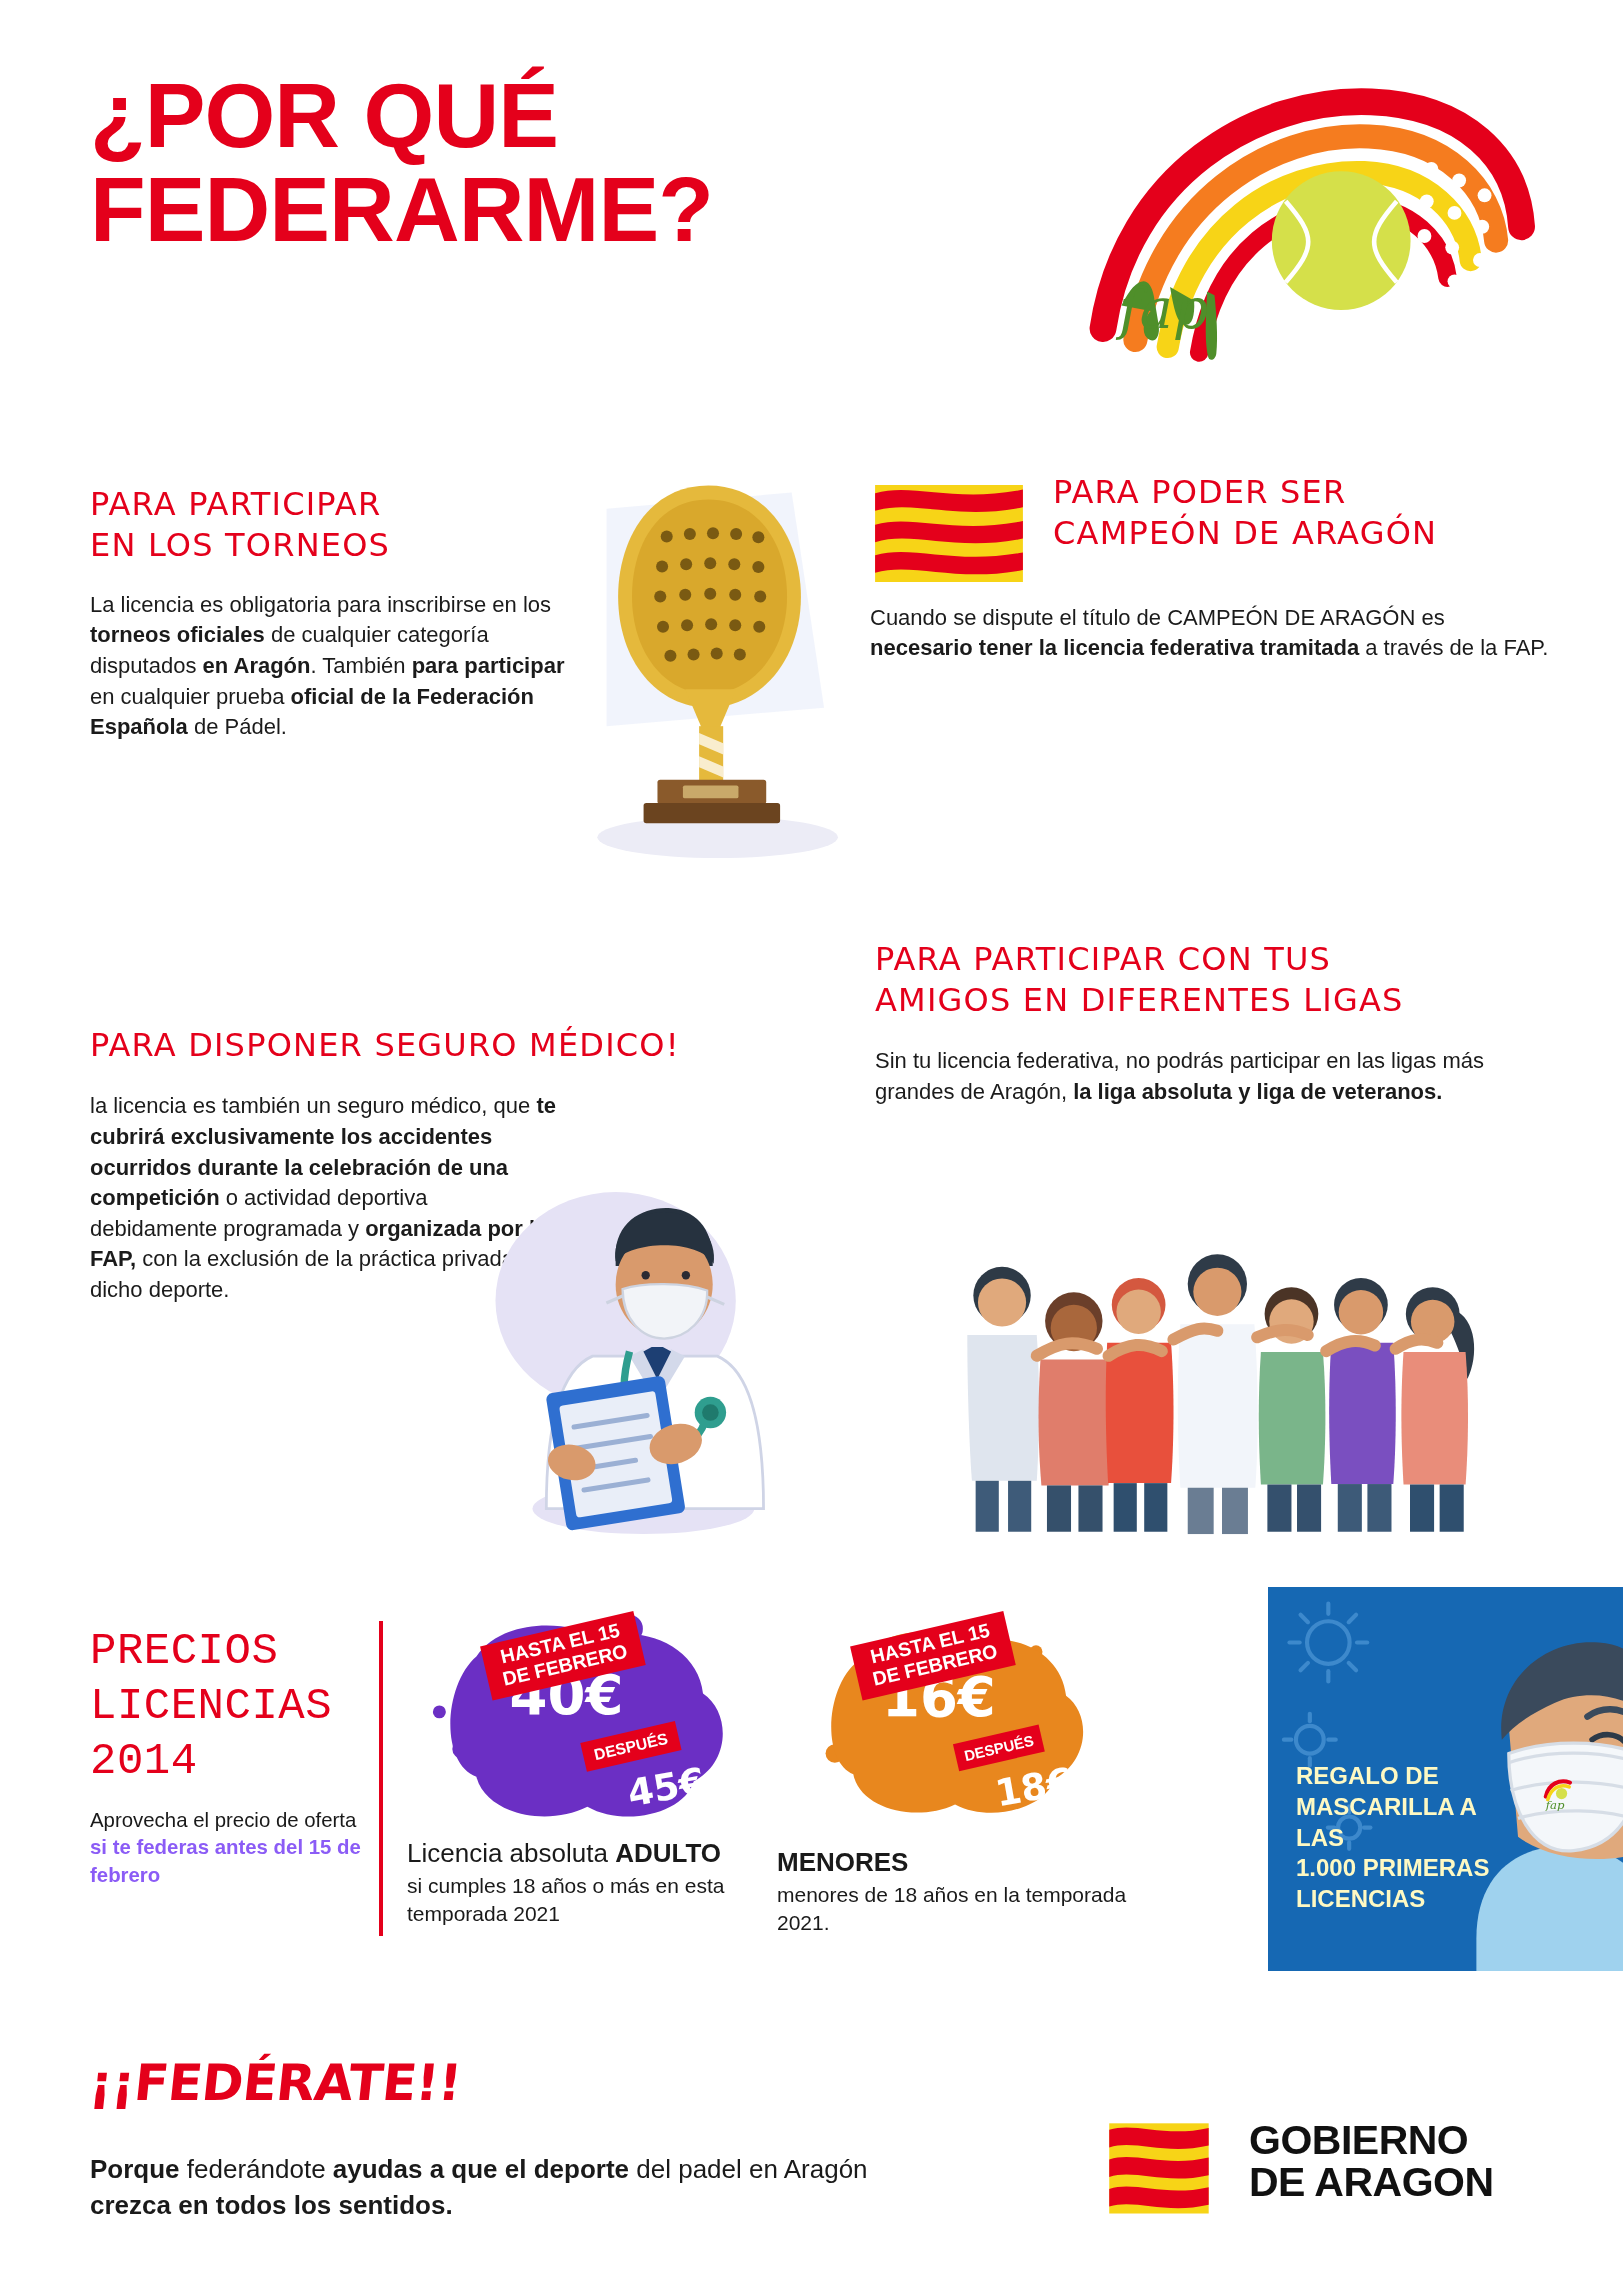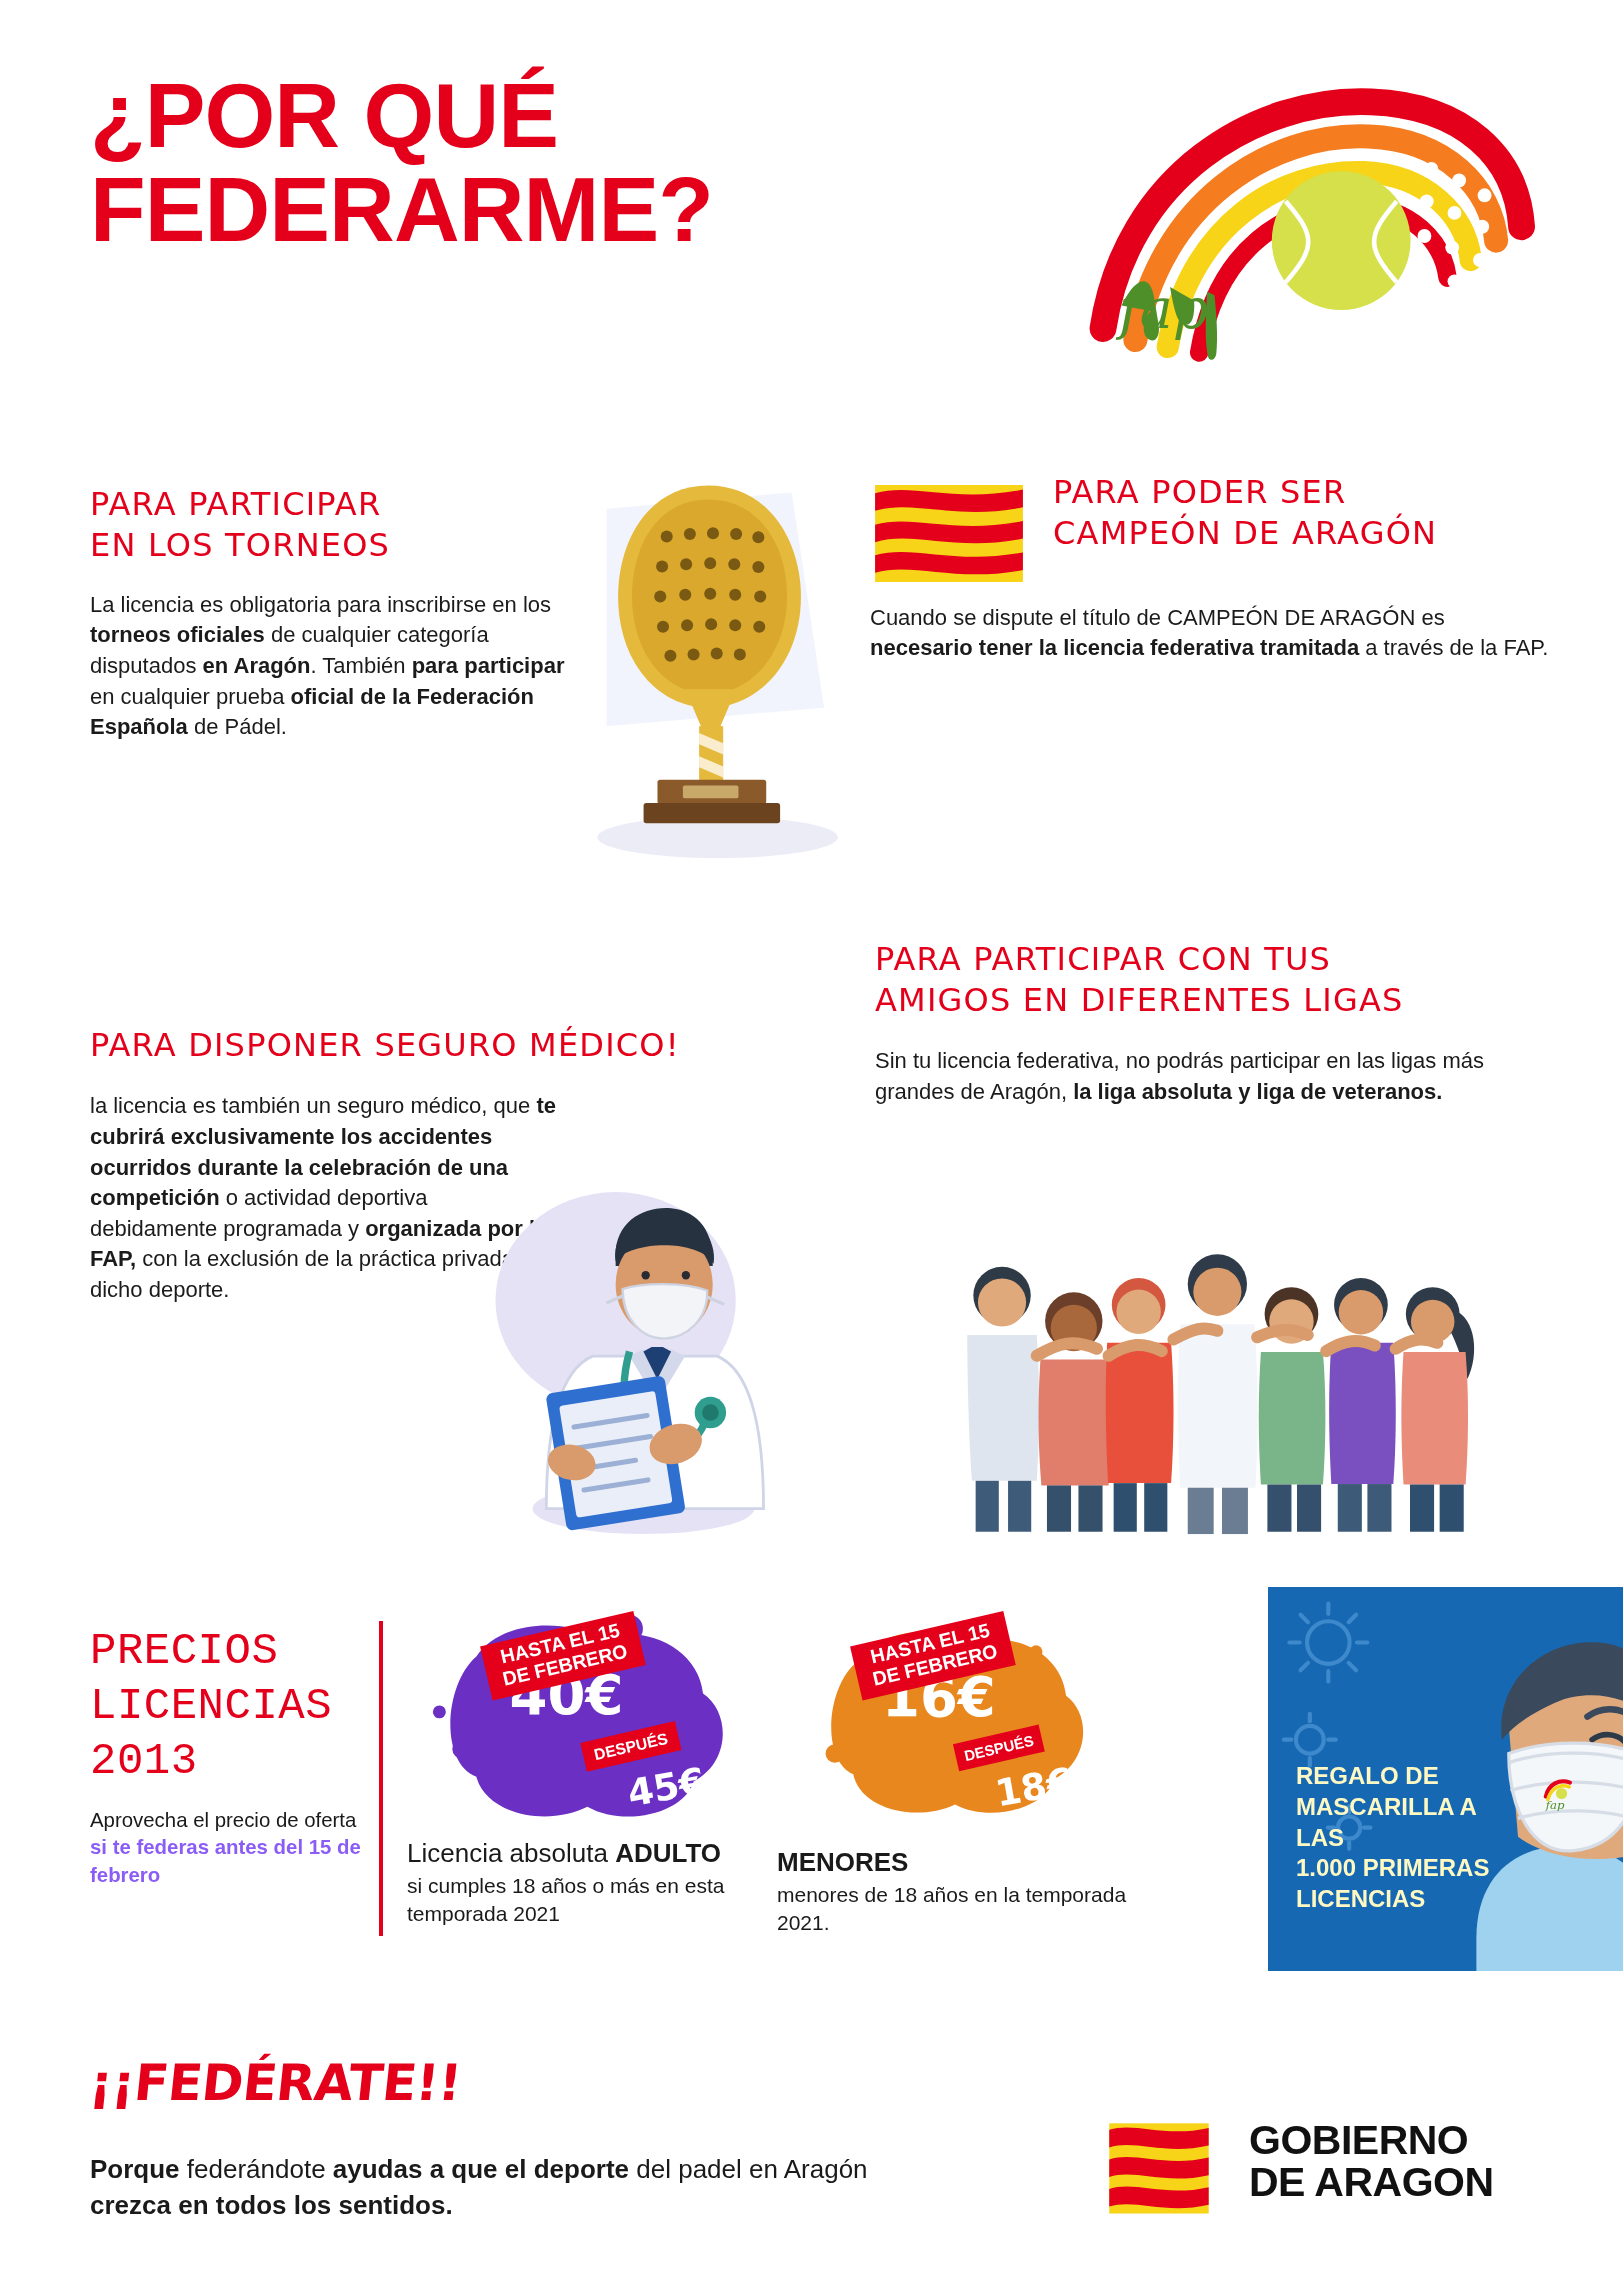--- a/index.html
+++ b/index.html
@@ -506,21 +506,21 @@
         <path d="M875 240 C 915 215 945 212 980 228"></path>
         <path d="M1025 235 C 1060 212 1085 210 1115 222"></path>
       </g>
     </svg>
   </div>
 
   <div id="prices">
     <div id="prices-title">
       <div>PRECIOS</div>
       <div>LICENCIAS</div>
-      <div>2013</div>
+      <div>2014</div>
     </div>
     <div id="prices-sub"><span class="norm">Aprovecha el precio de oferta</span> <span class="red">si te federas antes del 15 de febrero</span></div>
     <div class="v-divider"></div>
 
     <div class="price-card" id="card-adulto">
       <svg viewBox="0 0 800 520" width="370" height="241">
         <g fill="#6b2fc4">
           <circle cx="480" cy="70" r="30"></circle>
           <circle cx="560" cy="130" r="18"></circle>
           <circle cx="120" cy="330" r="22"></circle>

